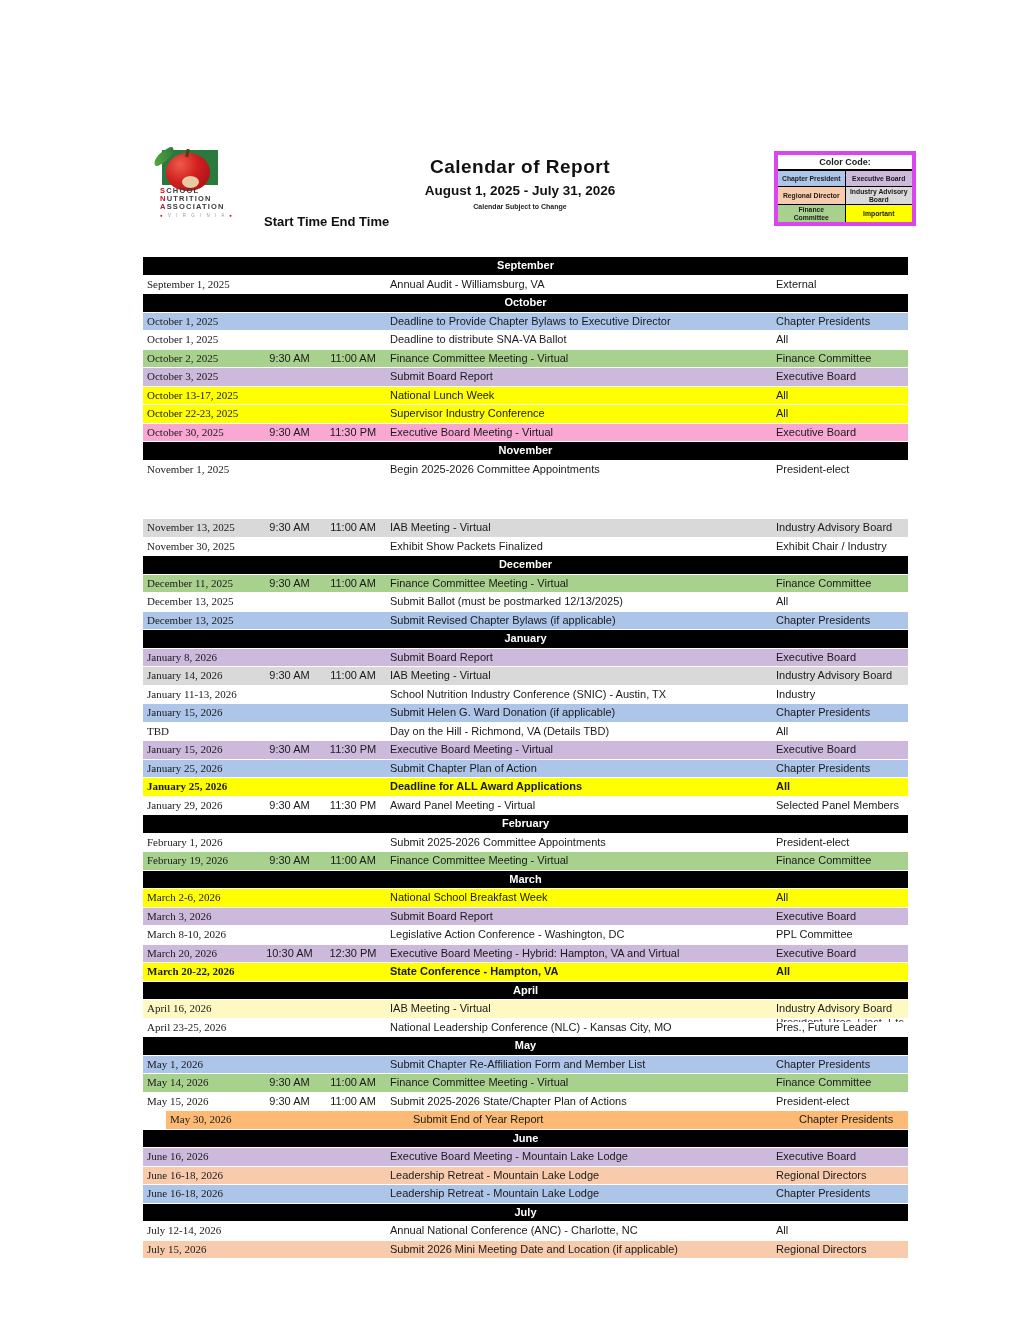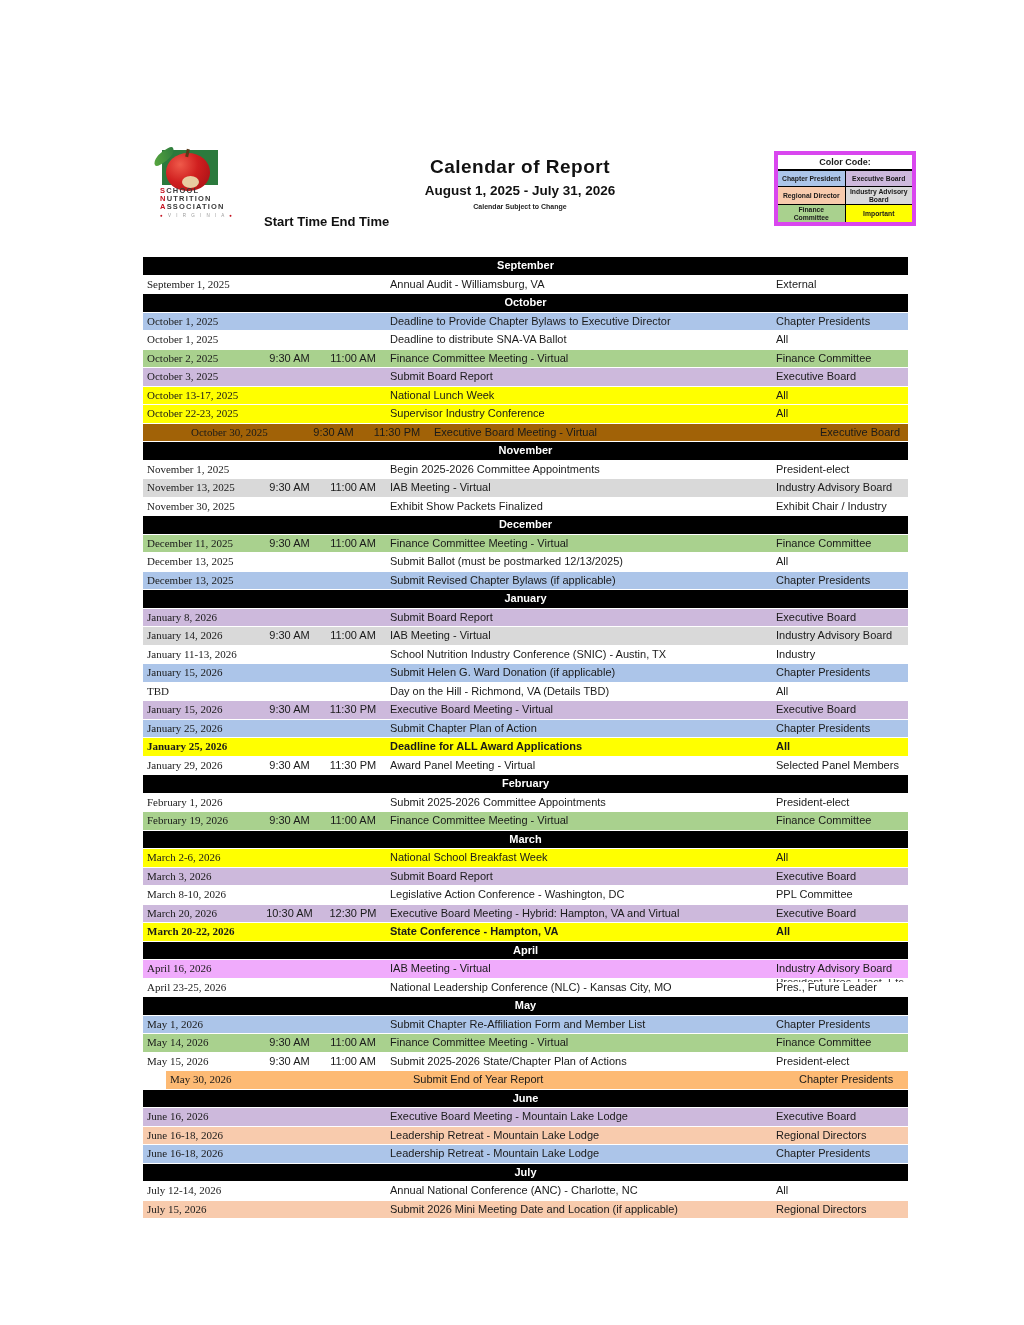--- a/index.html
+++ b/index.html
@@ -131,36 +131,36 @@
       <div class="c-event">National Lunch Week</div>
       <div class="c-who">All</div>
     </div>
     <div class="row" style="background: rgb(255, 255, 0);">
       <div class="c-date">October 22-23, 2025</div>
       <div class="c-start"></div>
       <div class="c-end"></div>
       <div class="c-event">Supervisor Industry Conference</div>
       <div class="c-who">All</div>
     </div>
-    <div class="row" style="background: #a16207; padding-left: 44px;">
+    <div class="row" style="background: #f9a8d4;">
       <div class="c-date">October 30, 2025</div>
       <div class="c-start">9:30 AM</div>
       <div class="c-end">11:30 PM</div>
       <div class="c-event">Executive Board Meeting - Virtual</div>
       <div class="c-who">Executive Board</div>
     </div>
     <div class="month-header">November</div>
     <div class="row" style="background: rgb(255, 255, 255);">
       <div class="c-date">November 1, 2025</div>
       <div class="c-start"></div>
       <div class="c-end"></div>
       <div class="c-event">Begin 2025-2026 Committee Appointments</div>
       <div class="c-who">President-elect</div>
     </div>
-    <div class="row" style="background: rgb(217, 217, 217);">
+    <div class="row" style="background: rgb(217, 217, 217); margin-top: 40px;">
       <div class="c-date">November 13, 2025</div>
       <div class="c-start">9:30 AM</div>
       <div class="c-end">11:00 AM</div>
       <div class="c-event">IAB Meeting - Virtual</div>
       <div class="c-who">Industry Advisory Board</div>
     </div>
     <div class="row" style="background: rgb(255, 255, 255);">
       <div class="c-date">November 30, 2025</div>
       <div class="c-start"></div>
       <div class="c-end"></div>
@@ -298,21 +298,21 @@
       <div class="c-who">Executive Board</div>
     </div>
     <div class="row bold" style="background: rgb(255, 255, 0);">
       <div class="c-date">March 20-22, 2026</div>
       <div class="c-start"></div>
       <div class="c-end"></div>
       <div class="c-event">State Conference - Hampton, VA</div>
       <div class="c-who">All</div>
     </div>
     <div class="month-header">April</div>
-    <div class="row" style="background: #f0abfc;">
+    <div class="row" style="background: #fef9c3;">
       <div class="c-date">April 16, 2026</div>
       <div class="c-start"></div>
       <div class="c-end"></div>
       <div class="c-event">IAB Meeting - Virtual</div>
       <div class="c-who">Industry Advisory Board</div>
     </div>
     <div class="row" style="background: rgb(255, 255, 255);">
       <div class="c-date">April 23-25, 2026</div>
       <div class="c-start"></div>
       <div class="c-end"></div>

